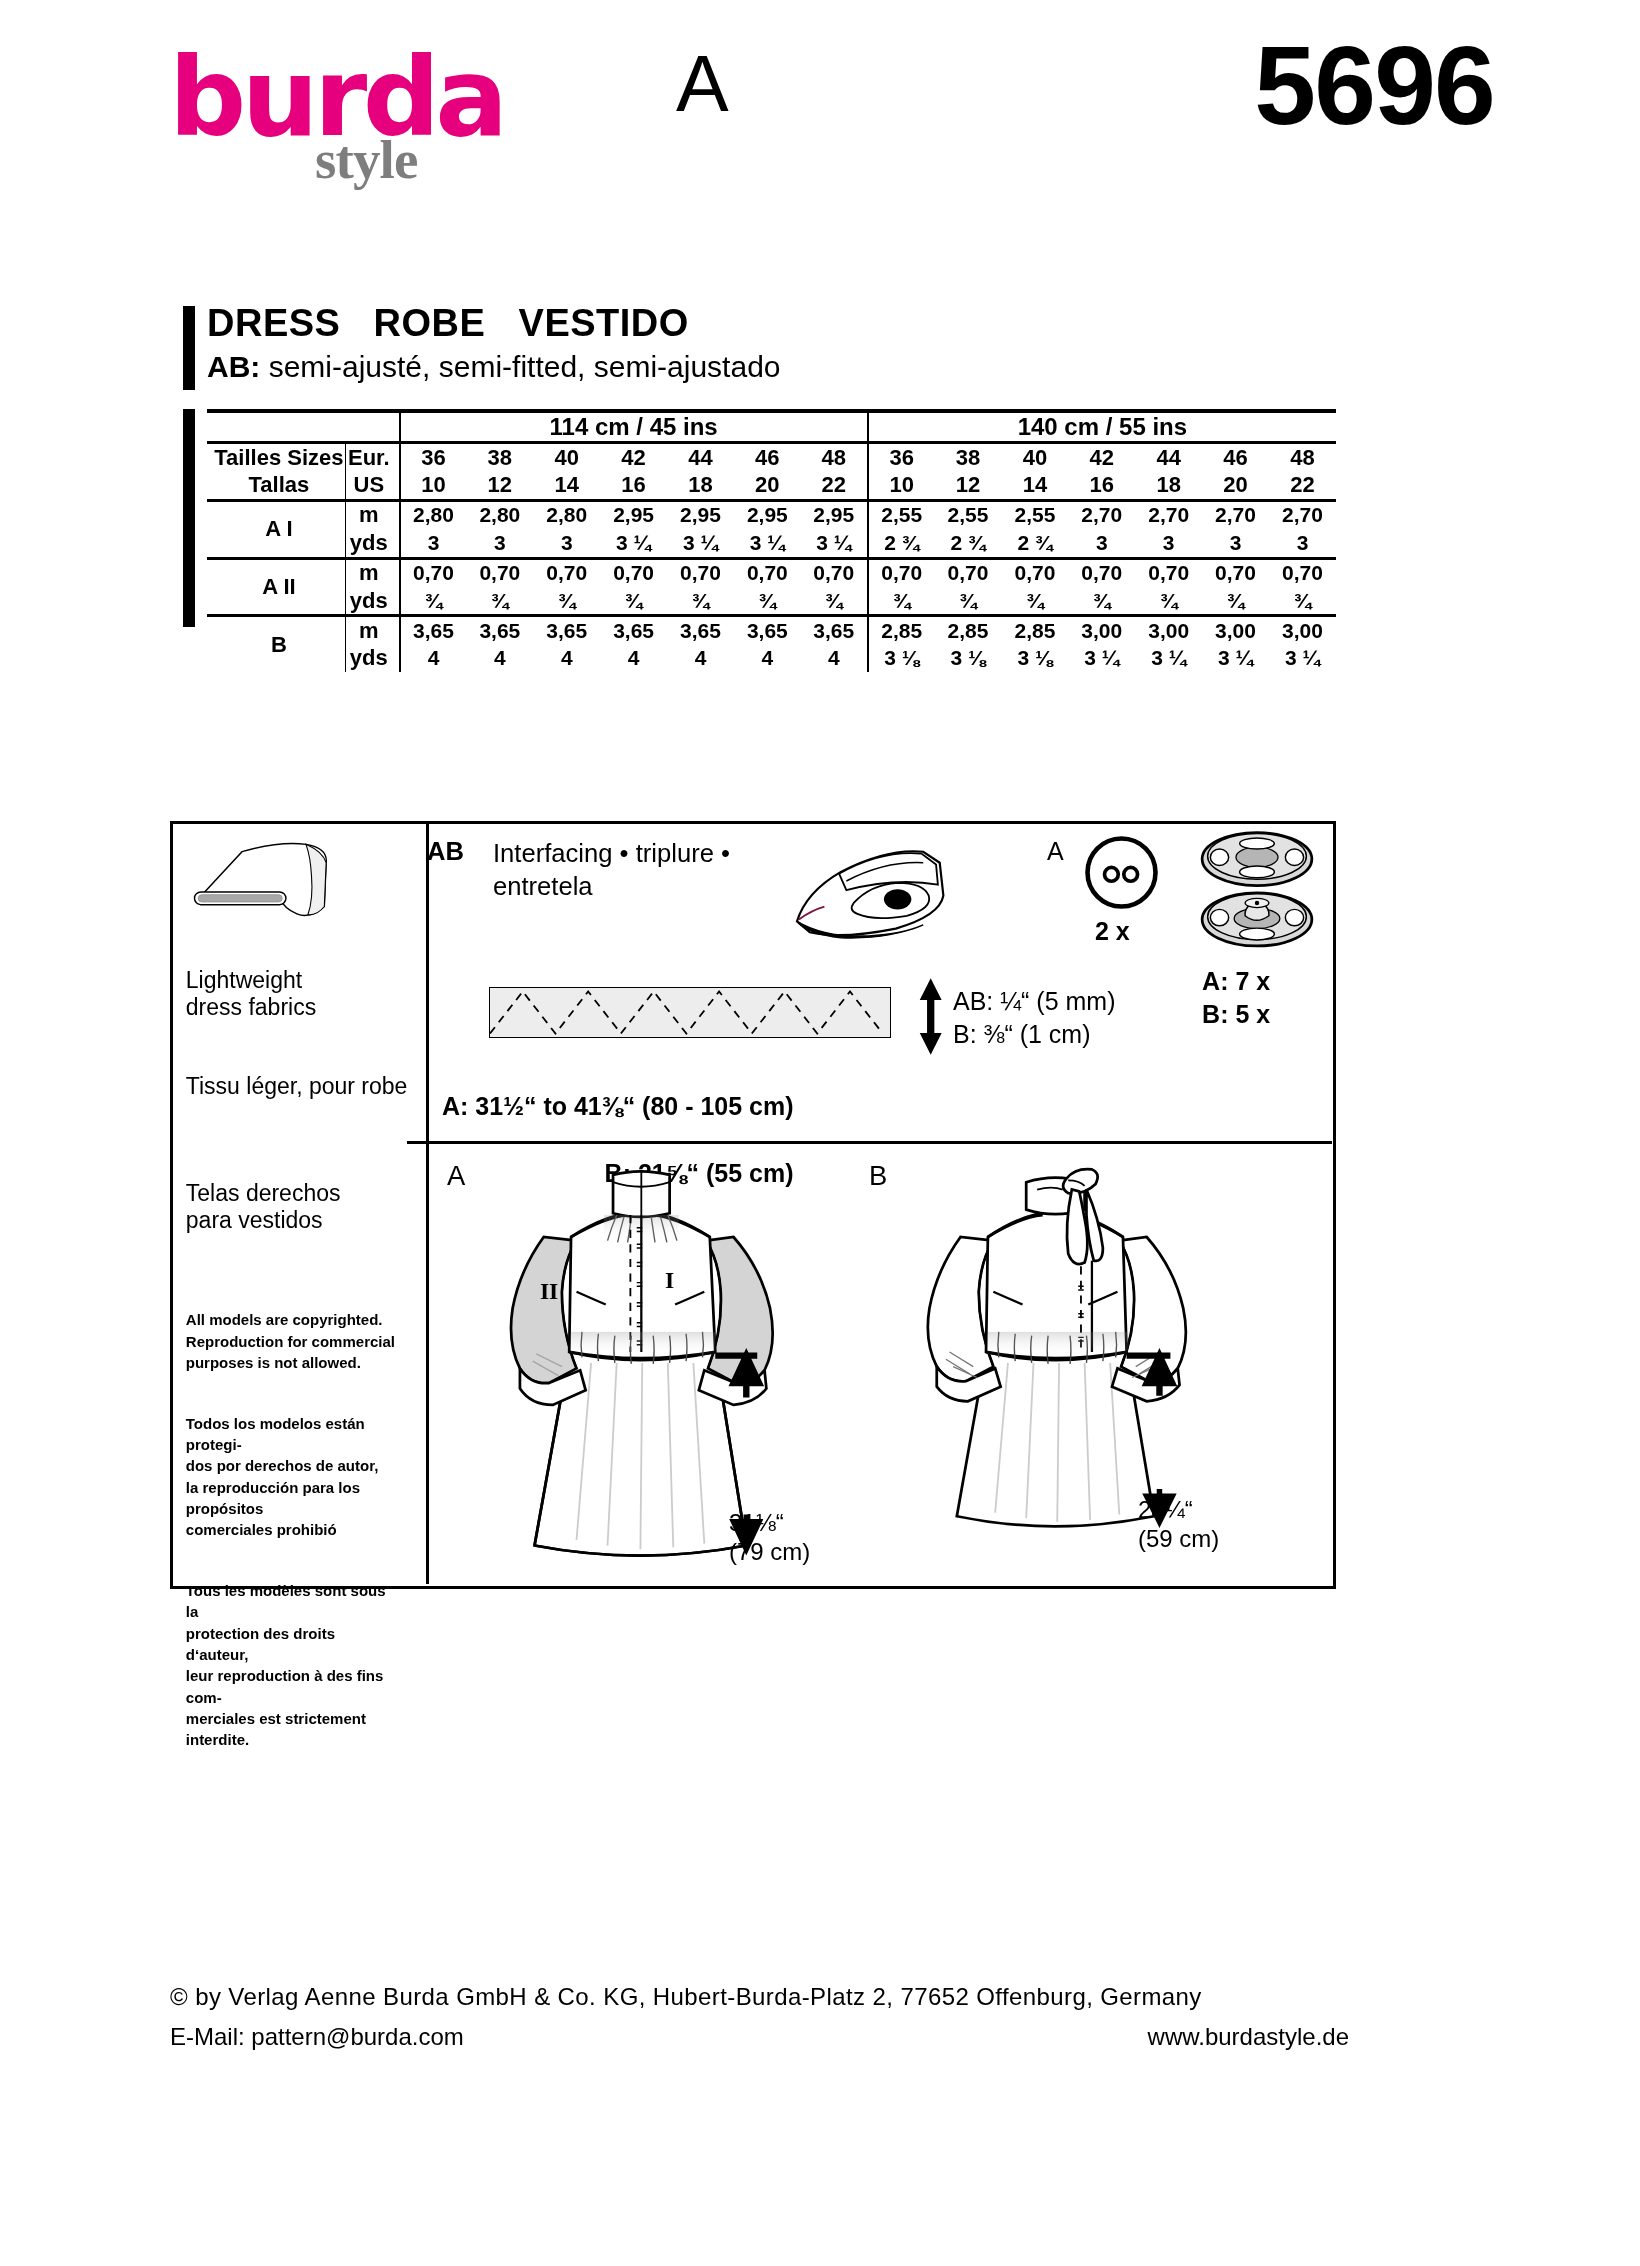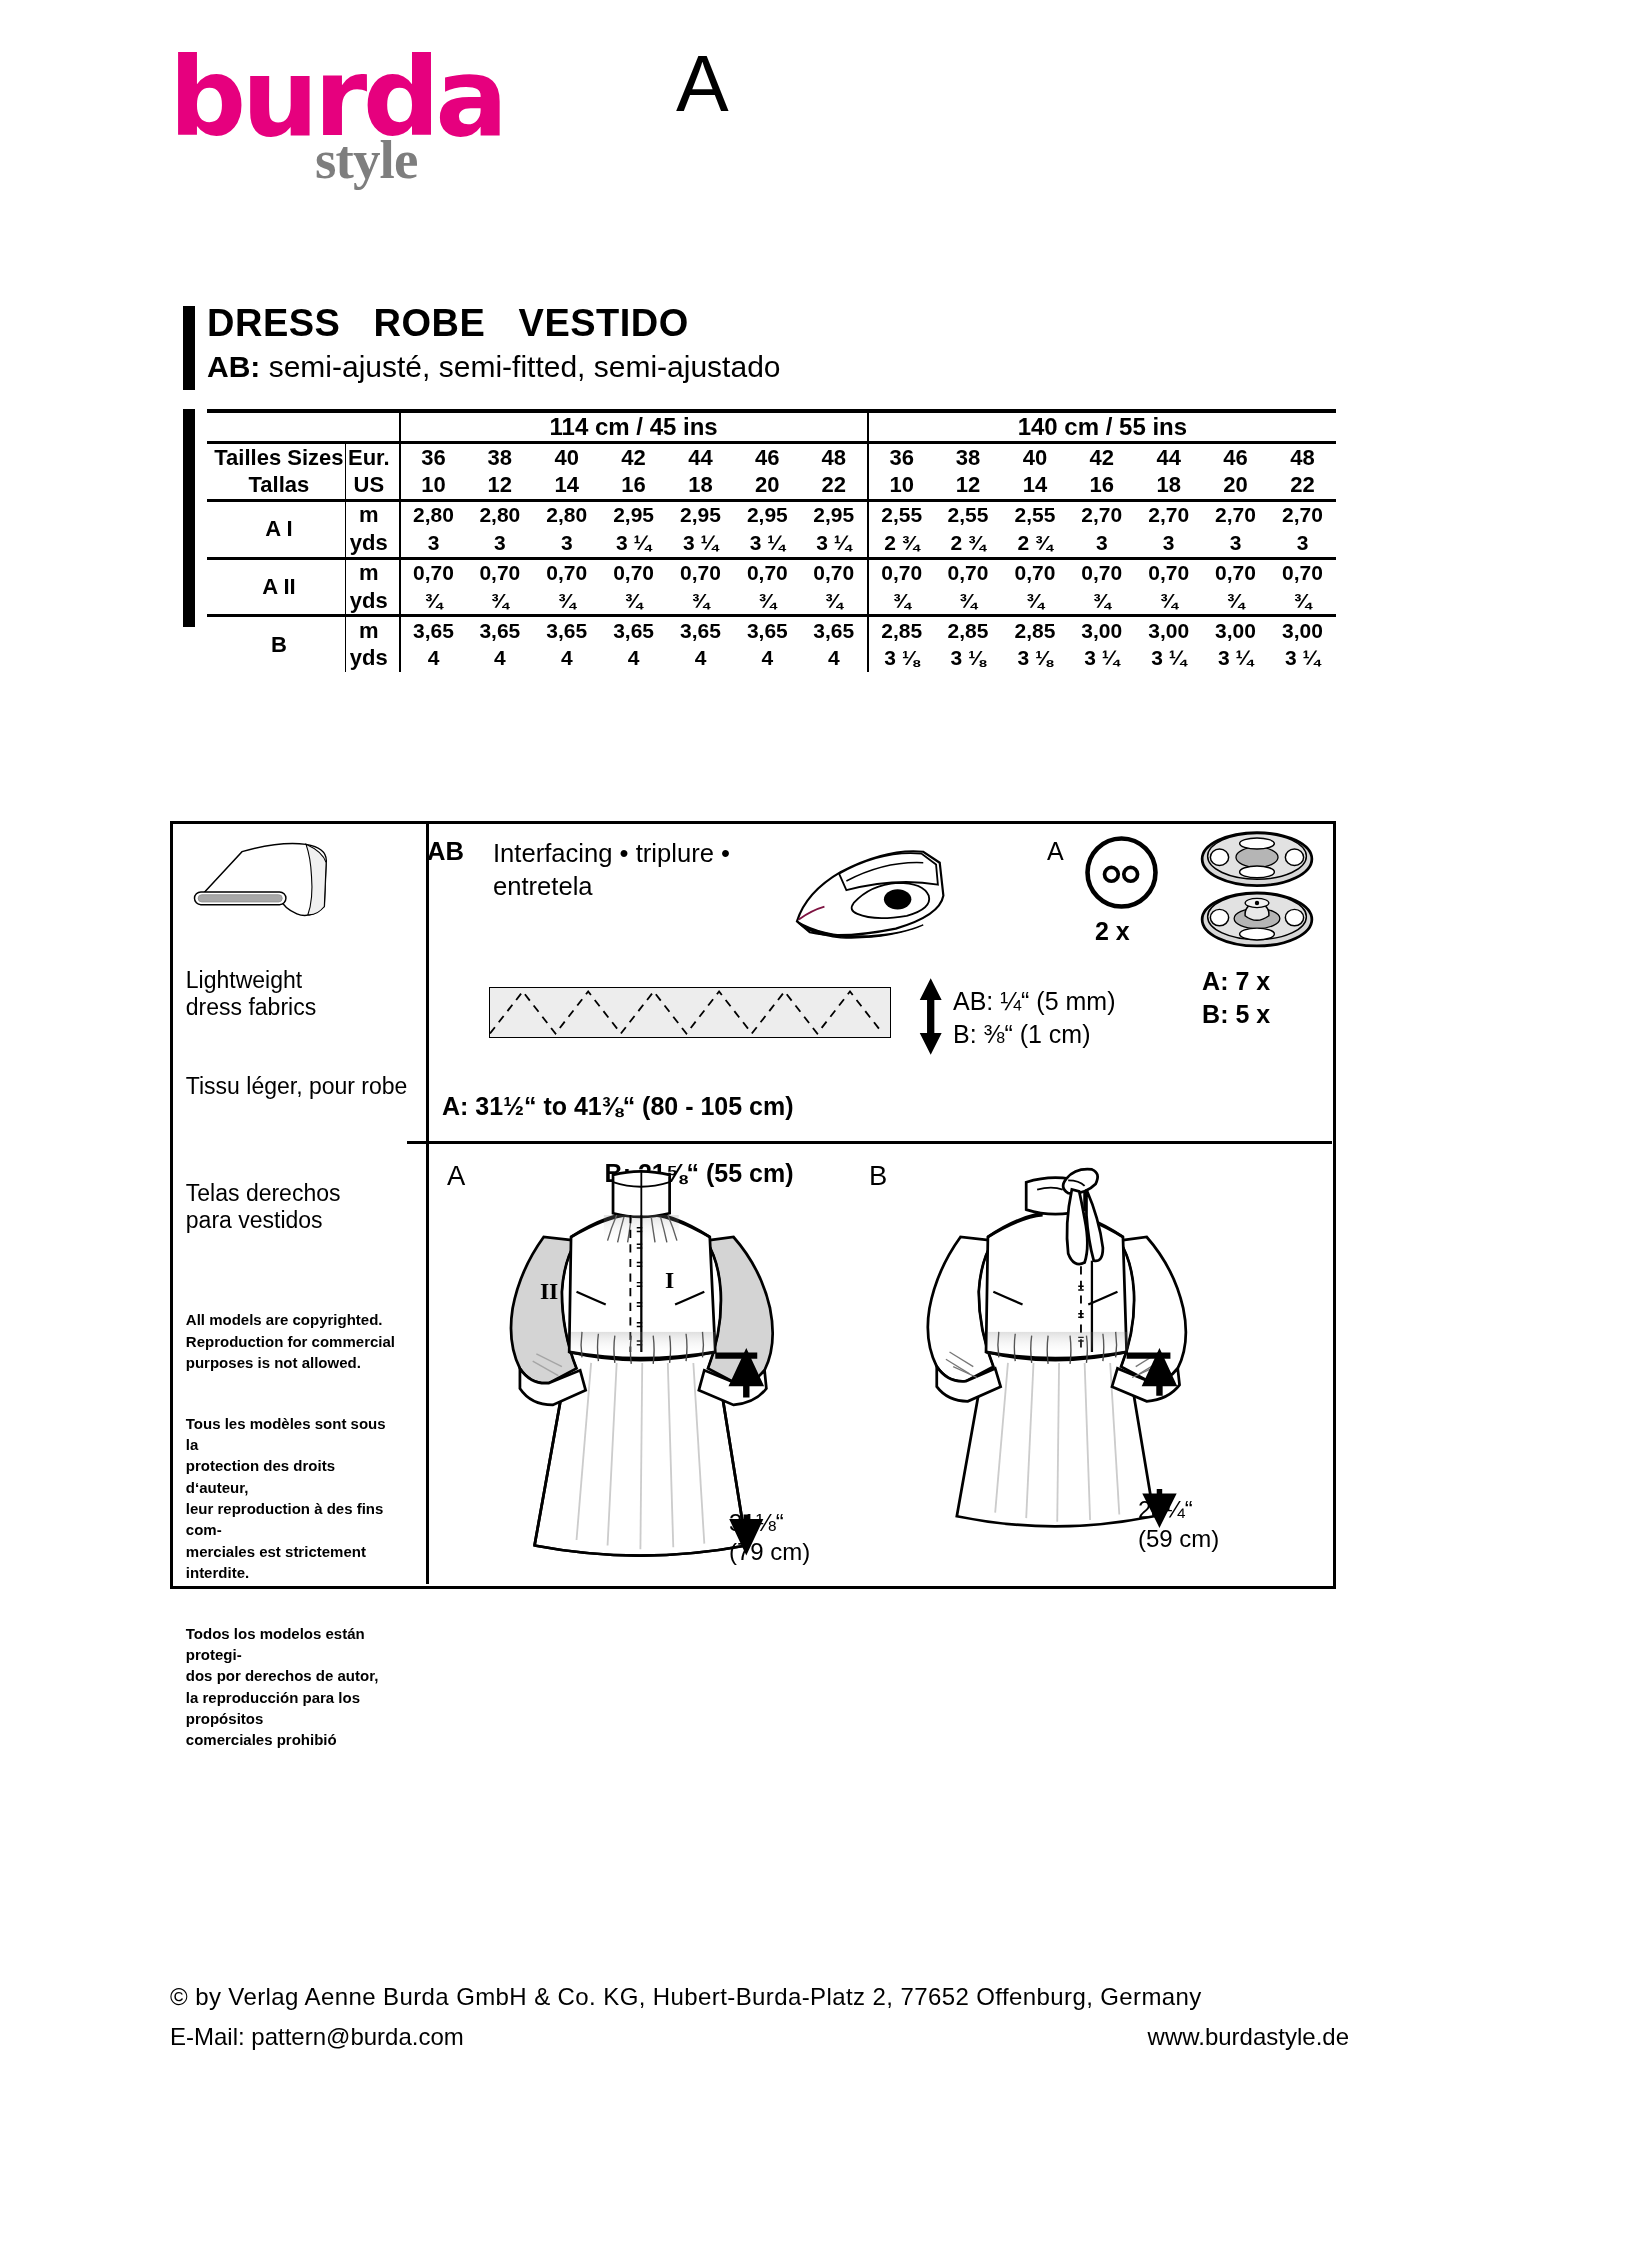--- a/index.html
+++ b/index.html
@@ -326,20 +326,21 @@
 </style>
 </head>
 <body>
 
 <div id="header">
   <div id="brand-logo">
     <div id="brand-burda">burda</div>
     <div id="brand-style">style</div>
   </div>
   <div id="view-letter-header">A</div>
+  <div id="pattern-number">5696</div>
 </div>
 
 <div id="title-block">
   <div id="title-bar"></div>
   <div id="product-title">DRESS   ROBE   VESTIDO</div>
   <div id="product-subtitle"><b>AB:</b><span> semi-ajusté, semi-fitted, semi-ajustado</span></div>
 </div>
 
 <div id="fabric-table-wrap">
   <div id="fabric-table-bar"></div>
@@ -531,28 +532,28 @@
     <div class="fabric-label" id="fabric-label-en">Lightweight
 dress fabrics</div>
     <div class="fabric-label" id="fabric-label-fr">Tissu léger, pour robe</div>
     <div class="fabric-label" id="fabric-label-es">Telas derechos
 para vestidos</div>
 
     <div id="copyright-block">
       <div class="copy-para">All models are copyrighted.
 Reproduction for commercial
 purposes is not allowed.</div>
+      <div class="copy-para">Todos los modelos están protegi-
+dos por derechos de autor,
+la reproducción para los propósitos
+comerciales prohibió</div>
       <div class="copy-para">Tous les modèles sont sous la
 protection des droits d‘auteur,
 leur reproduction à des fins com-
 merciales est strictement interdite.</div>
-      <div class="copy-para">Todos los modelos están protegi-
-dos por derechos de autor,
-la reproducción para los propósitos
-comerciales prohibió</div>
     </div>
   </div>
 
   <div id="notions-right">
 
     <div id="notions-top">
       <div id="interfacing-code">AB</div>
       <div id="interfacing-text">Interfacing • triplure •
 entretela</div>
 

